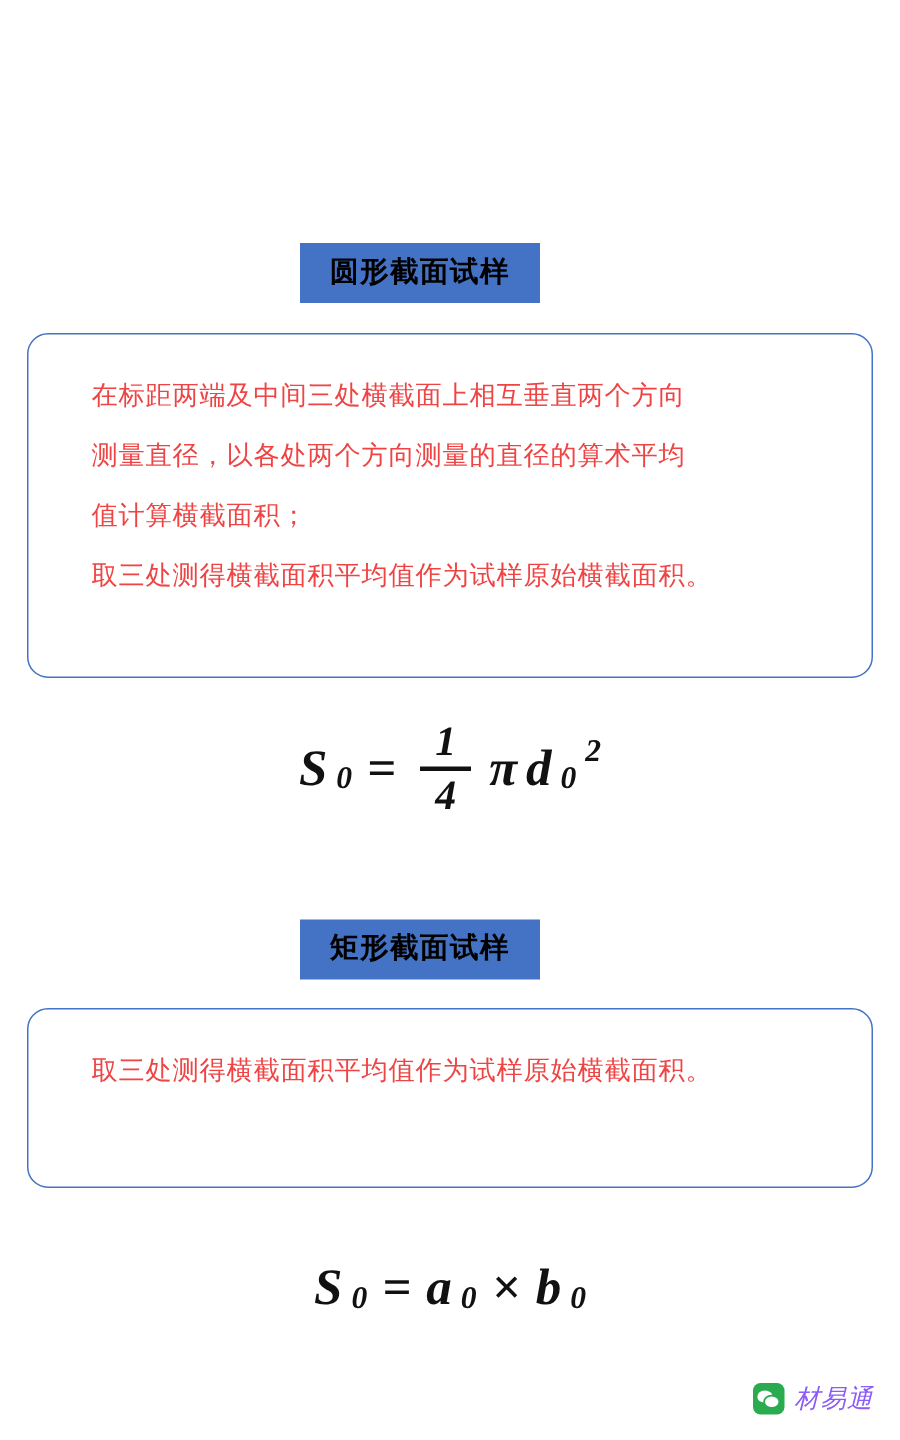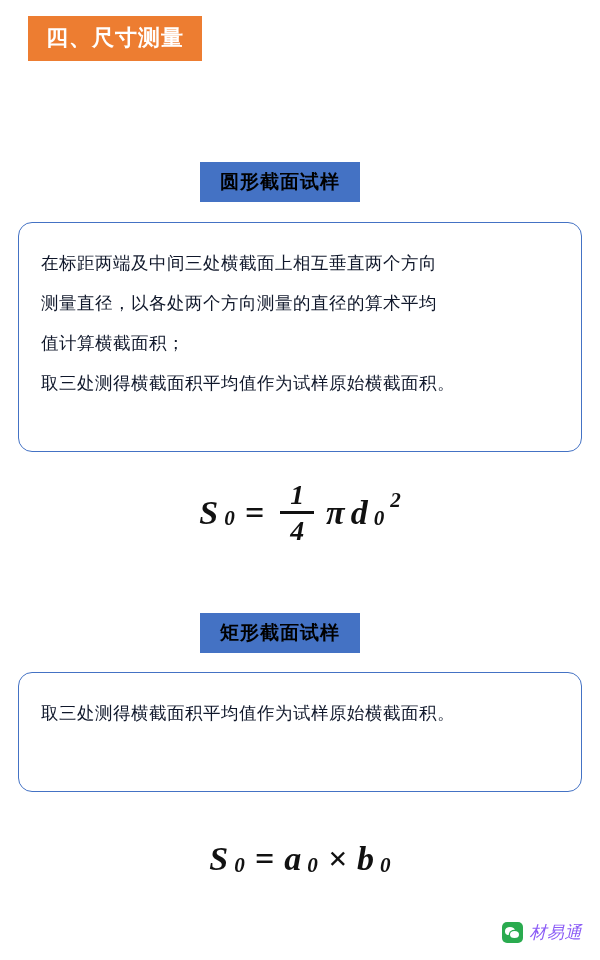--- a/index.html
+++ b/index.html
@@ -74,23 +74,24 @@
     border: 1.6px solid #4472C4;
     border-radius: 14px;
     padding: 20px 22px 20px 22px;
   }
   .box-round { top: 222px; height: 230px; }
   .box-rect  { top: 672px; height: 120px; }
 
   .content-line {
     font-size: 17.5px;
     line-height: 40px;
-    color: #0f172a;
+    color: #ef4444;
     letter-spacing: 0.5px;
     white-space: nowrap;
+    margin-left: 20px;
   }
 
   
   .formula {
     position: absolute;
     width: 600px;
     text-align: center;
     font-family: "Liberation Serif", serif;
     font-weight: bold;
     font-style: italic;
@@ -189,21 +190,20 @@
     letter-spacing: 0.5px;
     white-space: nowrap;
     font-style: italic;
   }
 </style>
 </head>
 <body>
 
 <div class="page">
 
-  <div class="section-tag">四、尺寸测量</div>
 
 
   <div class="blue-chip chip-round">圆形截面试样</div>
 
   <div class="content-box box-round">
     <div class="content-line">在标距两端及中间三处横截面上相互垂直两个方向</div>
     <div class="content-line">测量直径，以各处两个方向测量的直径的算术平均</div>
     <div class="content-line">值计算横截面积；</div>
     <div class="content-line">取三处测得横截面积平均值作为试样原始横截面积。</div>
   </div>

